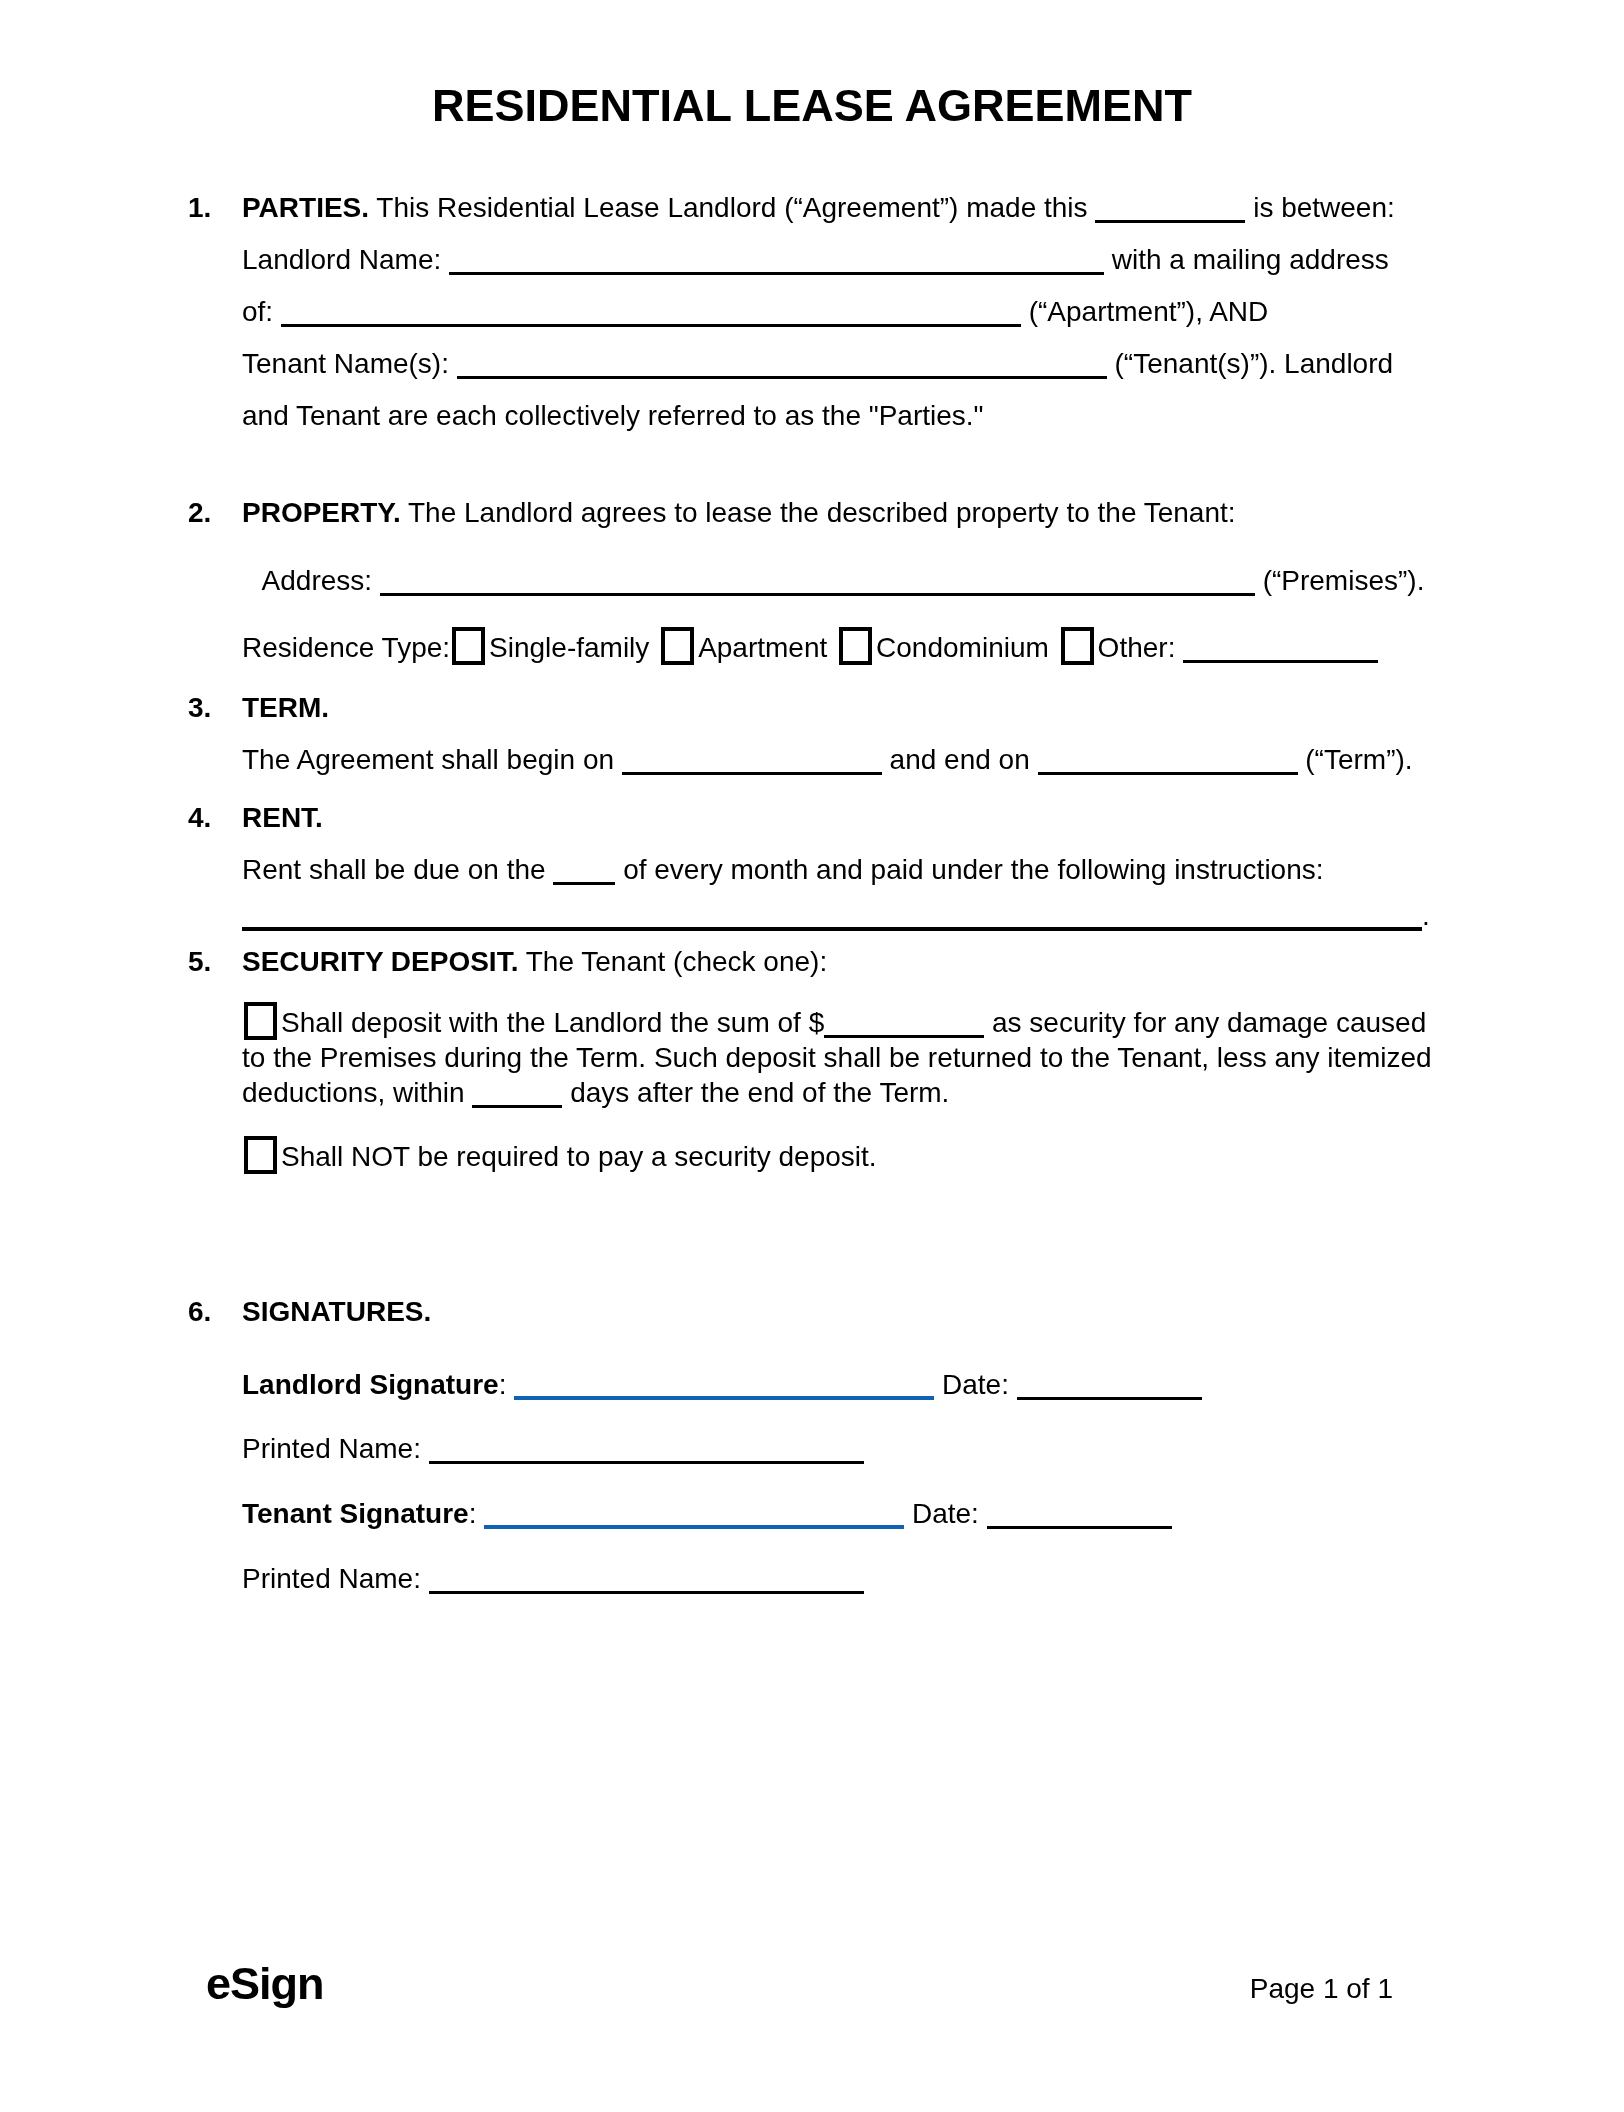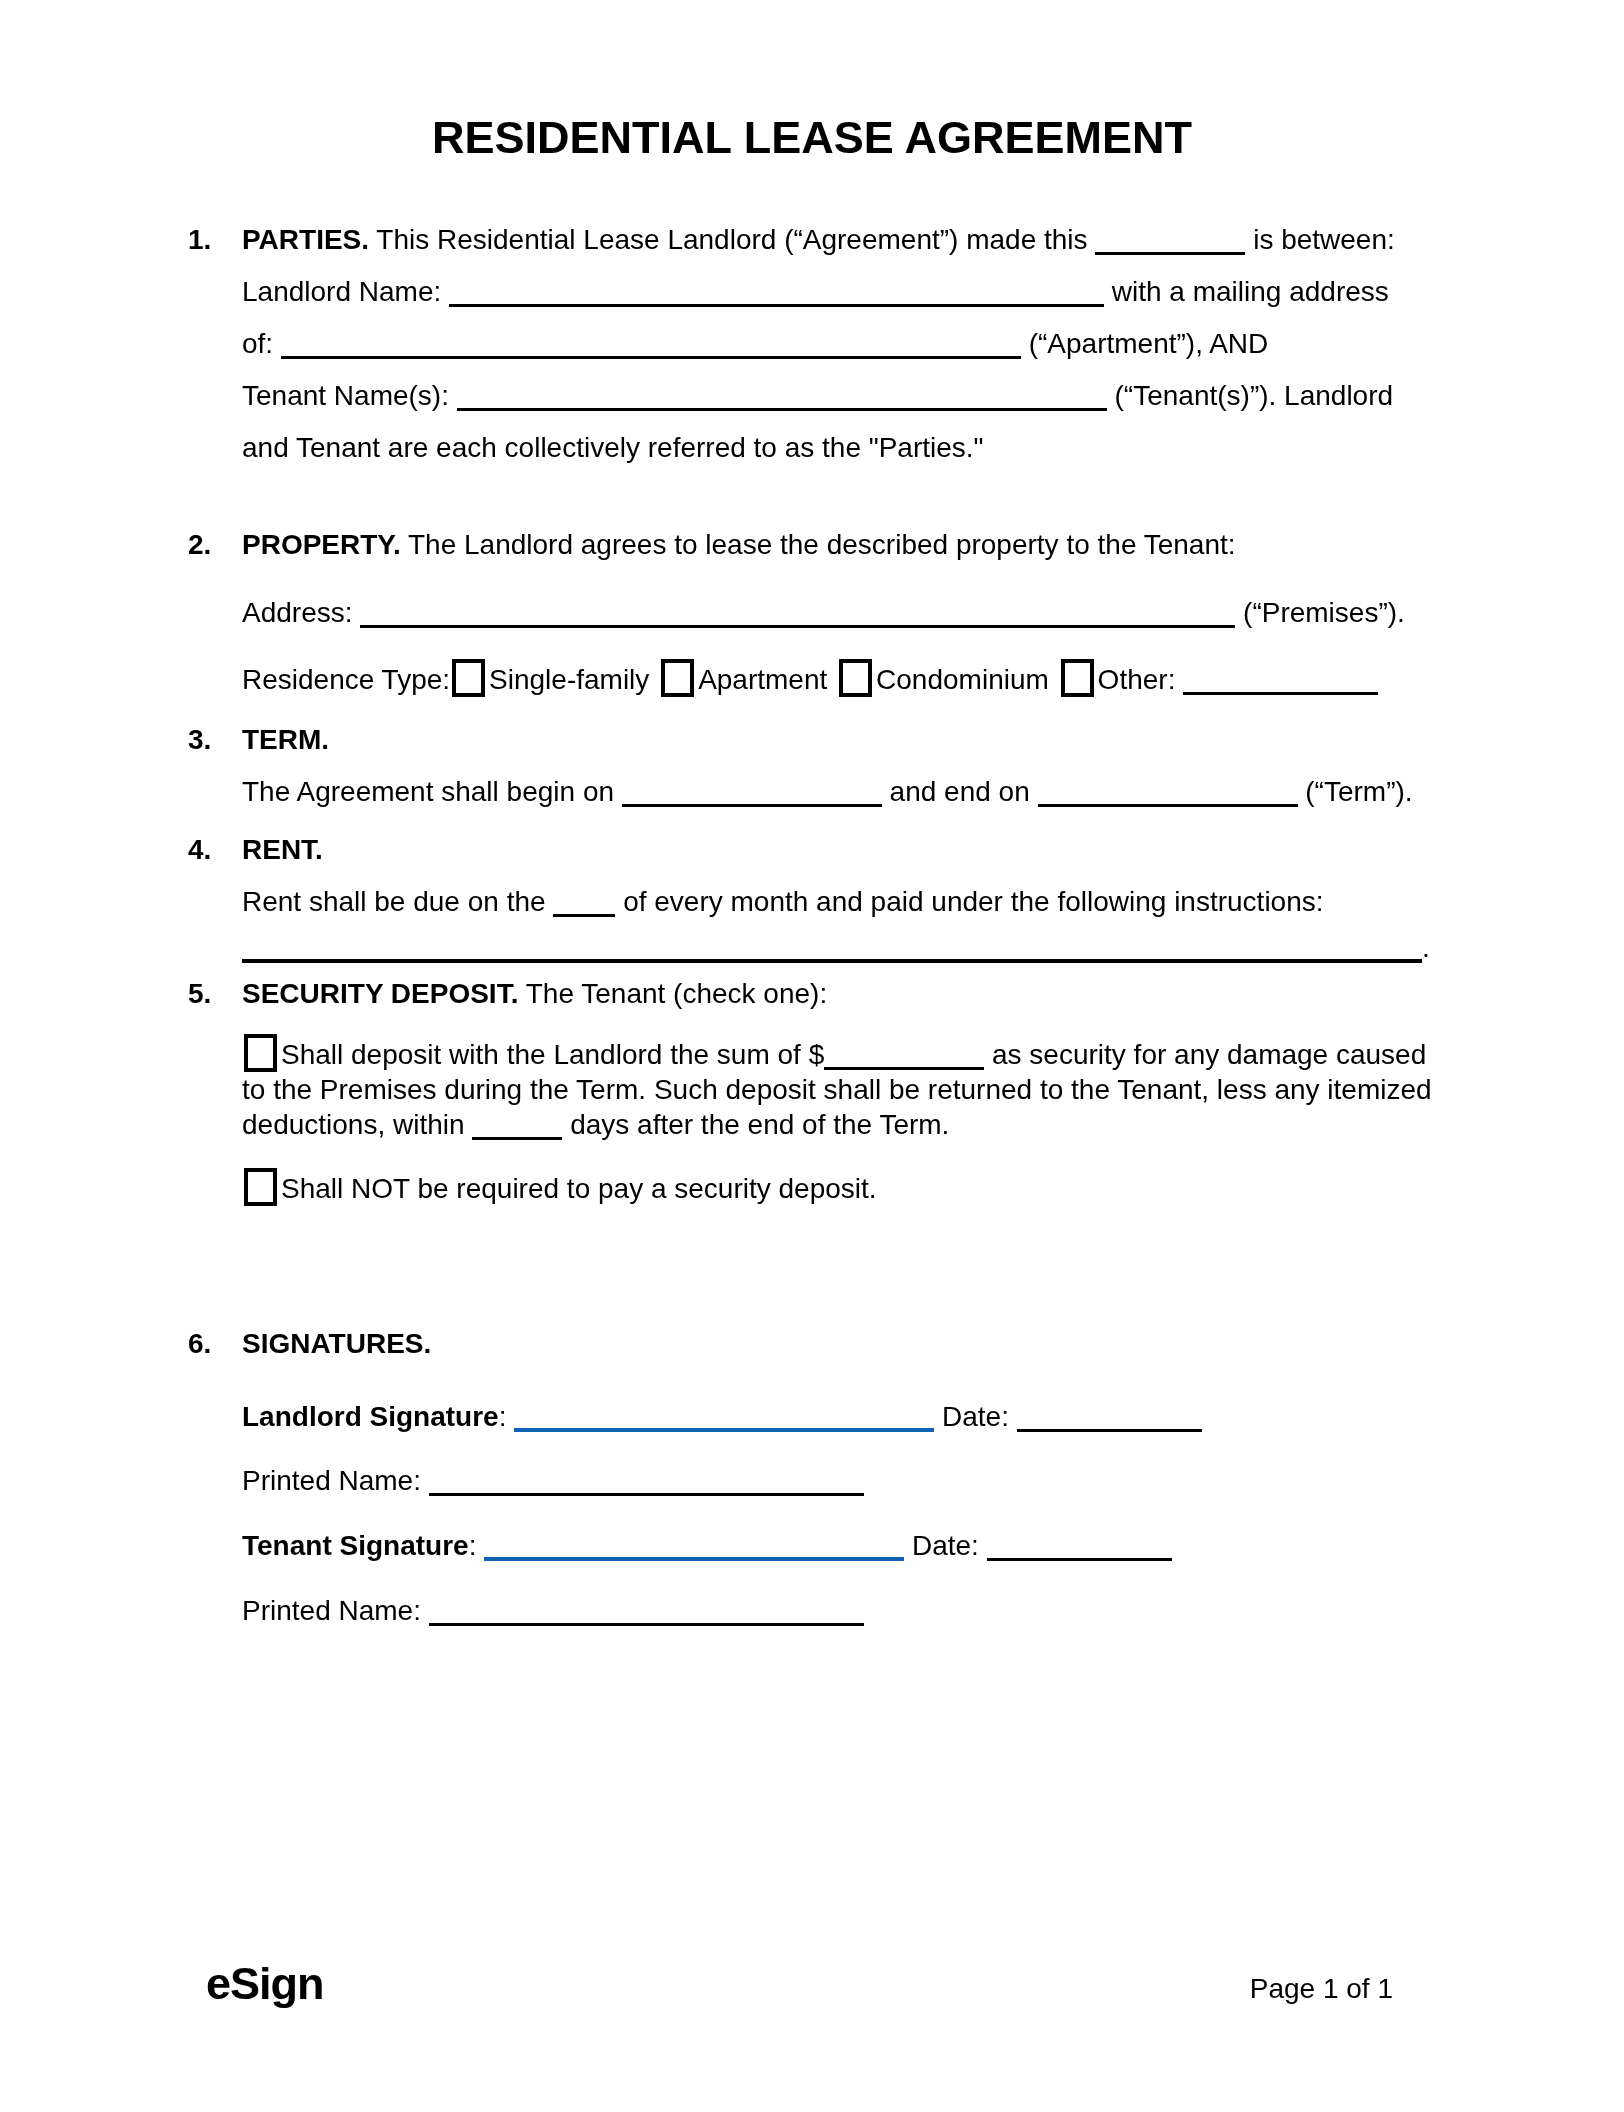--- a/index.html
+++ b/index.html
@@ -5,21 +5,21 @@
   html,body { margin:0; padding:0; background:#ffffff; }
   .page {
     position:relative;
     width:1624px; height:2112px;
     background:#ffffff;
     font-family:"Liberation Sans", sans-serif;
     font-size:28px; color:#000;
     overflow:hidden;
   }
   .doc-title {
-    padding-top:112px;
+    padding-top:80px;
     text-align:center;
     font-size:45px; font-weight:bold;
     line-height:52px;
     white-space:nowrap;
   }
   .content { margin-left:188px; width:1256px; }
   .sec { display:flex; align-items:flex-start; }
   .num { flex:0 0 54px; font-weight:bold; line-height:52px; }
   .body { flex:1; min-width:0; line-height:52px; }
   .line { white-space:nowrap; }
@@ -46,21 +46,21 @@
   }
   .cb.first { margin-left:2px; }
 
   .sec1 { margin-top:50px; }
   .sec2 { margin-top:45px; }
   .sec3 { margin-top:8px; }
   .sec4 { margin-top:6px; }
   .sec5 { margin-top:0px; }
   .sec6 { margin-top:112px; }
 
-  .mt16 { margin-top:16px; }
+  .mt16 { margin-top:16px;text-align:center; }
   .mt15 { margin-top:15px; }
   .mt14 { margin-top:14px; }
   .mt26 { margin-top:26px; }
   .mt21 { margin-top:21px; }
   .mt12 { margin-top:12px; }
   .mt13 { margin-top:13px; }
 
   .footer-brand {
     position:absolute; left:206px; top:1962px;
     font-size:45px; font-weight:bold; letter-spacing:-1px;

